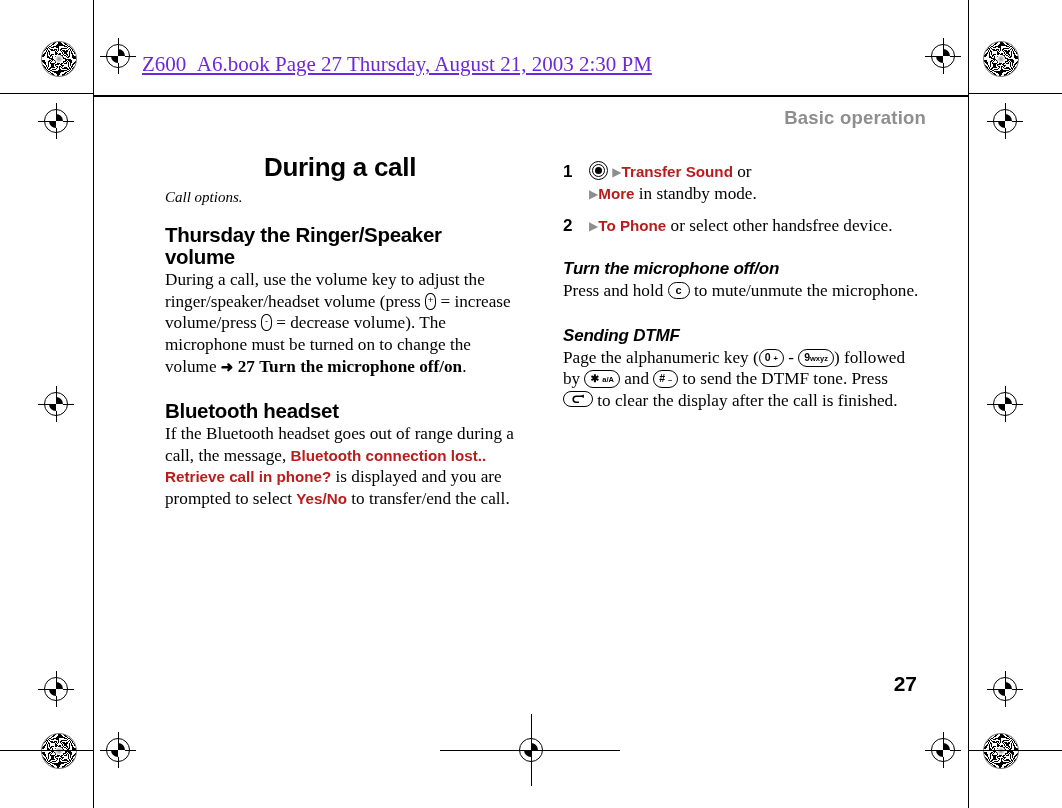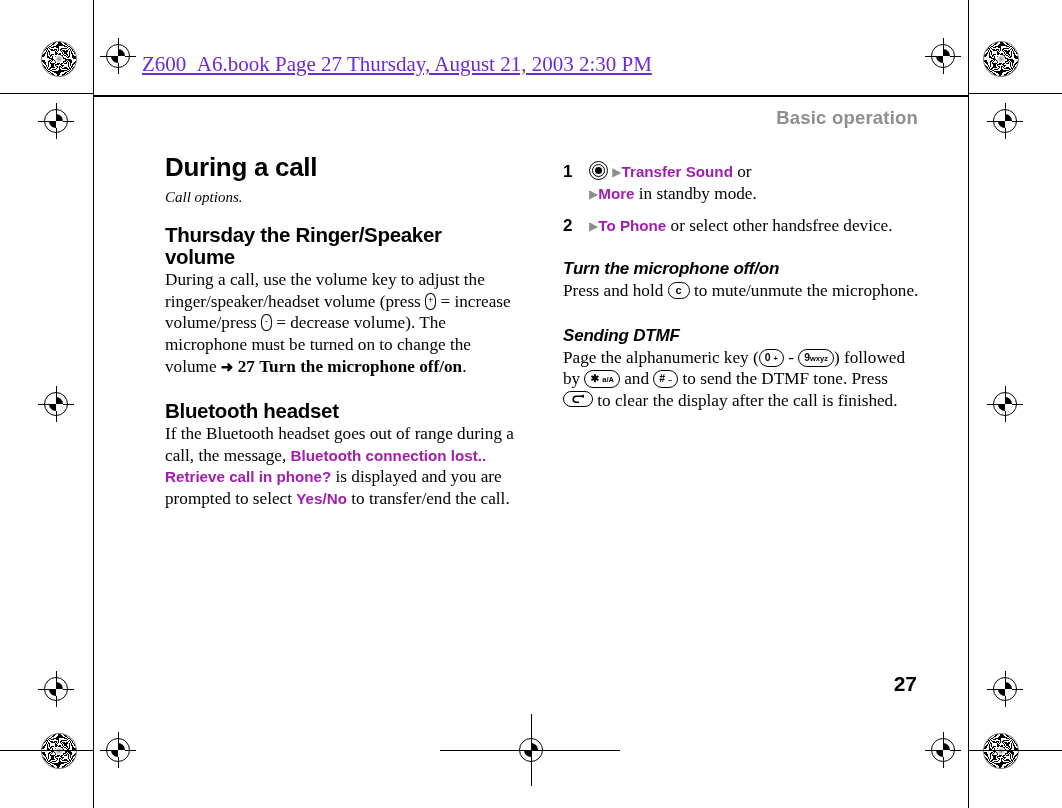--- a/index.html
+++ b/index.html
@@ -26,38 +26,38 @@
 
   .starburst{position:absolute;width:36px;height:36px;border-radius:50%;
      background:repeating-conic-gradient(#000 0deg 2.2deg,#ffffff 2.2deg 4.4deg);
      border:1px solid #777;box-sizing:border-box;}
   .starburst::after{content:"";position:absolute;left:50%;top:50%;width:8px;height:8px;
      margin:-4px 0 0 -4px;border-radius:50%;
      background:radial-gradient(circle,#888 0%,#ffffff 70%);}
 
   
   .filehead{position:absolute;left:142px;top:52px;font-size:21px;color:#6d28d9;white-space:nowrap;text-decoration:underline;}
-  .runhead{position:absolute;right:144px;top:107px;font-family:"Liberation Sans",sans-serif;
+  .runhead{position:absolute;right:136px;top:107px;font-family:"Liberation Sans",sans-serif;
      font-weight:bold;font-size:18.5px;color:#8e8e8e;letter-spacing:.2px;}
   .headrule{position:absolute;left:93px;top:95px;width:876px;height:2px;background:#000;}
 
   
   .col{position:absolute;top:152px;}
   .col-l{left:165px;width:350px;}
   .col-r{left:563px;width:358px;}
 
   h1.h-main{font-family:"Liberation Sans",sans-serif;font-weight:bold;font-size:26px;
-     margin:0 0 6px 0;letter-spacing:-.3px;color:#000;}
+     margin:0 0 6px 0;letter-spacing:-.3px;color:#000;text-align:center;}
   p.caption{font-style:italic;font-size:15px;margin:0 0 18px 0;}
   h2.h-sub{font-family:"Liberation Sans",sans-serif;font-weight:bold;font-size:20.5px;
      margin:0 0 1px 0;line-height:1.08;letter-spacing:-.3px;color:#000;}
   h3.h-it{font-family:"Liberation Sans",sans-serif;font-weight:bold;font-style:italic;
      font-size:17px;margin:0 0 1px 0;color:#000;letter-spacing:-.2px;}
   p.body{font-size:17.2px;line-height:1.255;margin:0 0 0 0;text-align:left;}
-  .ui{font-family:"Liberation Sans",sans-serif;font-size:15.2px;color:#a21caf;font-weight:bold;}
+  .ui{font-family:"Liberation Sans",sans-serif;font-size:15.2px;color:#b91c1c;font-weight:bold;}
   .bld{font-weight:bold;}
   .arrow-blk{font-size:15px;}
 
   
   .step{display:flex;margin-top:9px;font-size:17.2px;line-height:1.3;}
   .step .num{font-family:"Liberation Sans",sans-serif;font-weight:bold;font-size:17px;
      width:26px;flex:0 0 26px;}
   .step .txt{flex:1;}
   .tri{color:#8e8e8e;font-size:12px;vertical-align:1px;}
 

